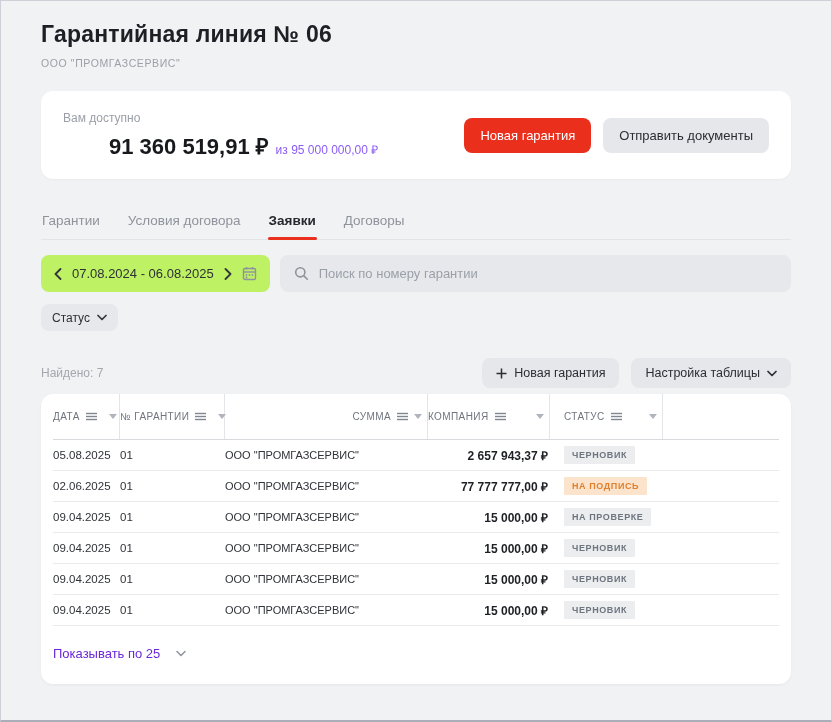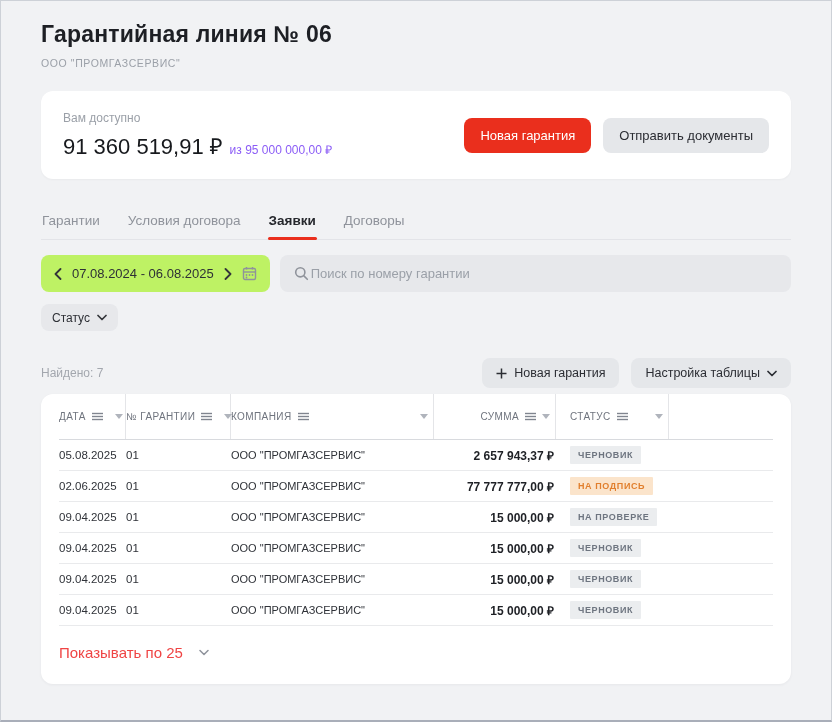--- a/index.html
+++ b/index.html
@@ -13,42 +13,42 @@
   .page-title { font-size:23px; font-weight:bold; color:#1d1f24; letter-spacing:.2px; }
   .page-subtitle { margin-top:9px; font-size:10.5px; letter-spacing:.6px; color:#9ba0a8; text-transform:uppercase; }
 
   .card { background:#fff; border-radius:12px; }
   .summary-card {
     margin:22px 40px 0 40px; height:88px; display:flex; align-items:center;
     justify-content:space-between; padding:0 22px; box-shadow:0 1px 2px rgba(40,44,54,.04);
   }
   .summary-label { font-size:12px; color:#9ba0a8; }
   .amount-row { margin-top:5px; display:flex; align-items:baseline; gap:7px; }
-  .summary-amount { font-size:22px; font-weight:normal; color:#17191d; }
+  .summary-amount { font-size:22px; font-weight:bold; color:#17191d;margin-left:46px; }
   .summary-total { font-size:12px; color:#8b5cf6; }
   .summary-actions { display:flex; gap:12px; }
   .btn { border:none; border-radius:8px; font-family:inherit; font-size:13px; cursor:pointer; padding:10px 16px; }
   .btn-red { background:var(--accent-red,#ea2f1d); color:#fff; }
   .btn-gray { background:#e5e7ea; color:#2b2d33; }
 
   .tabs { margin:30px 40px 0 40px; display:flex; gap:26px; border-bottom:1px solid #e3e4e8; }
   .tab { font-size:13.5px; color:#8f939b; padding:4px 1px 11px 1px; position:relative; cursor:pointer; }
   .tab.active { color:#26282d; font-weight:bold; }
   .tab.active::after { content:""; position:absolute; left:0; right:0; bottom:-1px; height:3px; background:var(--accent-red,#ea2f1d); border-radius:2px; }
 
   .filter-row { margin:15px 40px 0 40px; display:flex; gap:10px; }
   .date-picker {
     background:#bef264; border-radius:8px; height:37px; display:flex; align-items:center;
     gap:10px; padding:0 13px; cursor:pointer; flex:0 0 auto;
   }
   .date-text { font-size:13px; color:#2e3036; }
   .nav-chevron { display:flex; align-items:center; cursor:pointer; }
   .search-box {
     background:#e7e8eb; border-radius:8px; height:37px; flex:1; display:flex;
-    align-items:center; gap:2px; padding:0 14px;
+    align-items:center; gap:10px; padding:0 14px;
   }
   .search-box input {
     border:none; background:transparent; outline:none; flex:1; font-family:inherit;
     font-size:13px; color:#2e3036;
   }
   .search-box input::placeholder { color:#9ba0a8; }
 
   .status-filter {
     margin:12px 40px 0 40px; display:inline-flex; align-items:center; gap:7px;
     background:#e7e8eb; border-radius:8px; height:27px; padding:0 11px; width:auto;
@@ -59,21 +59,21 @@
 
   .toolbar { margin:27px 40px 0 40px; display:flex; align-items:center; justify-content:space-between; }
   .results-count { font-size:12px; color:#a3a7ae; }
   .toolbar-actions { display:flex; gap:12px; }
   .toolbar-btn {
     background:#e5e7ea; border:none; border-radius:8px; height:30px; padding:0 14px;
     display:flex; align-items:center; gap:7px; font-family:inherit; font-size:12.5px;
     color:#2b2d33; cursor:pointer;
   }
 
-  .table-card { margin:6px 40px 0 40px; padding:0 18px; box-shadow:0 1px 3px rgba(40,44,54,.05); }
+  .table-card { margin:6px 40px 0 40px; padding:0 12px; box-shadow:0 1px 3px rgba(40,44,54,.05); }
   .thead, .trow { display:grid; grid-template-columns:67px 105px 203px 122px 113px 1fr; align-items:center; }
   .thead { height:46px; border-bottom:1px solid #d8dade; }
   .th { display:flex; align-items:center; height:100%; border-right:1px solid #e4e5e8; padding-right:5px; gap:6px; }
   .th:last-child { border-right:none; }
   .th .gap { flex:1; }
   .th-label { font-size:10px; letter-spacing:.4px; color:#6f747e; text-transform:uppercase; white-space:nowrap; }
   .th-status { padding-left:14px; }
   .sort-icon { display:flex; align-items:center; cursor:pointer; }
   .filter-caret { display:flex; align-items:center; cursor:pointer; }
 
@@ -82,21 +82,21 @@
   .td-amount { text-align:right; font-weight:bold; font-size:12px; color:#1e2025; padding-right:2px; }
   .td-status { padding-left:14px; }
   .badge {
     display:inline-block; font-size:9px; font-weight:bold; letter-spacing:.6px;
     padding:4px 8px; border-radius:1px; text-transform:uppercase; white-space:nowrap;
   }
   .badge.gray { background:var(--badge-gray-bg,#ebedef); color:var(--badge-gray-text,#6e7580); }
   .badge.orange { background:var(--badge-orange-bg,#fbe4cb); color:var(--badge-orange-text,#e17f2d); }
 
   .table-footer { padding:18px 0 22px 0; }
-  .page-size { display:inline-flex; align-items:center; gap:16px; font-size:15px; color:#ef4444; cursor:pointer; }
+  .page-size { display:inline-flex; align-items:center; gap:16px; font-size:13px; color:#6d28d9; cursor:pointer; }
 
   svg { display:block; }
 </style>
 </head>
 <body>
 
 <div class="screen">
 
   <div class="page-header">
     <div class="page-title">Гарантийная линия № 06</div>
@@ -223,45 +223,45 @@
             </svg>
         </span>
         <span class="gap"></span>
         <span class="filter-caret">
           <svg width="8" height="5" viewBox="0 0 8 5">
               <polygon points="0,0 8,0 4,5" fill="#b0b4bc"></polygon>
             </svg>
         </span>
       </div>
       <div class="th">
+        <span class="gap"></span>
+        <span class="th-label">СУММА</span>
+        <span class="sort-icon">
+          <svg width="11" height="9" viewBox="0 0 11 9">
+              <line x1="0" y1="1.5" x2="11" y2="1.5" stroke="#80858f" stroke-width="1.4"></line>
+              <line x1="0" y1="4.5" x2="11" y2="4.5" stroke="#80858f" stroke-width="1.4"></line>
+              <line x1="0" y1="7.5" x2="11" y2="7.5" stroke="#80858f" stroke-width="1.4"></line>
+            </svg>
+        </span>
+        <span class="filter-caret">
+          <svg width="8" height="5" viewBox="0 0 8 5">
+              <polygon points="0,0 8,0 4,5" fill="#b0b4bc"></polygon>
+            </svg>
+        </span>
+      </div>
+      <div class="th">
         <span class="th-label">КОМПАНИЯ</span>
         <span class="sort-icon">
           <svg width="11" height="9" viewBox="0 0 11 9">
               <line x1="0" y1="1.5" x2="11" y2="1.5" stroke="#80858f" stroke-width="1.4"></line>
               <line x1="0" y1="4.5" x2="11" y2="4.5" stroke="#80858f" stroke-width="1.4"></line>
               <line x1="0" y1="7.5" x2="11" y2="7.5" stroke="#80858f" stroke-width="1.4"></line>
             </svg>
         </span>
         <span class="gap"></span>
-        <span class="filter-caret">
-          <svg width="8" height="5" viewBox="0 0 8 5">
-              <polygon points="0,0 8,0 4,5" fill="#b0b4bc"></polygon>
-            </svg>
-        </span>
-      </div>
-      <div class="th">
-        <span class="gap"></span>
-        <span class="th-label">СУММА</span>
-        <span class="sort-icon">
-          <svg width="11" height="9" viewBox="0 0 11 9">
-              <line x1="0" y1="1.5" x2="11" y2="1.5" stroke="#80858f" stroke-width="1.4"></line>
-              <line x1="0" y1="4.5" x2="11" y2="4.5" stroke="#80858f" stroke-width="1.4"></line>
-              <line x1="0" y1="7.5" x2="11" y2="7.5" stroke="#80858f" stroke-width="1.4"></line>
-            </svg>
-        </span>
         <span class="filter-caret">
           <svg width="8" height="5" viewBox="0 0 8 5">
               <polygon points="0,0 8,0 4,5" fill="#b0b4bc"></polygon>
             </svg>
         </span>
       </div>
       <div class="th th-status">
         <span class="th-label">СТАТУС</span>
         <span class="sort-icon">
           <svg width="11" height="9" viewBox="0 0 11 9">

